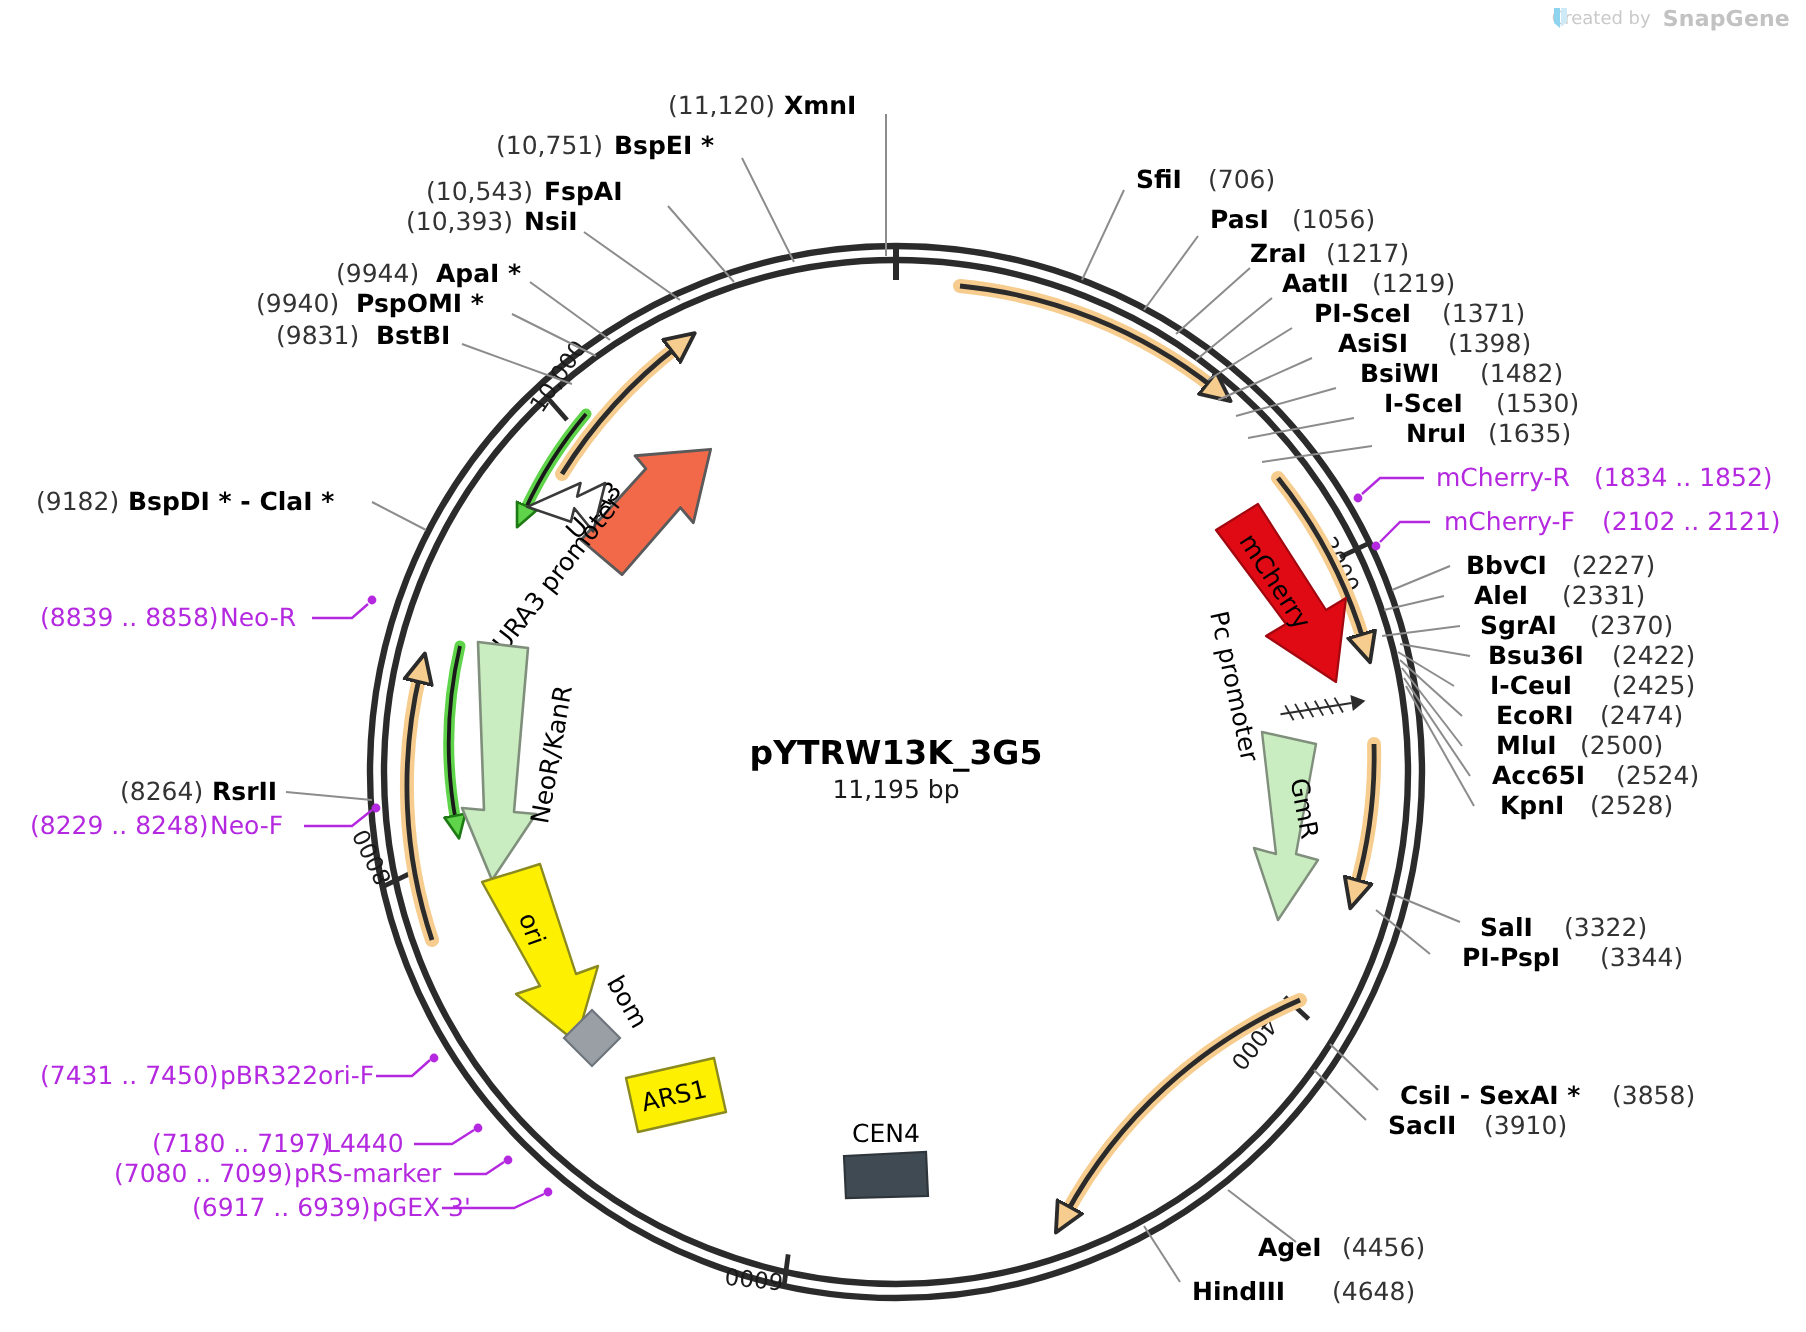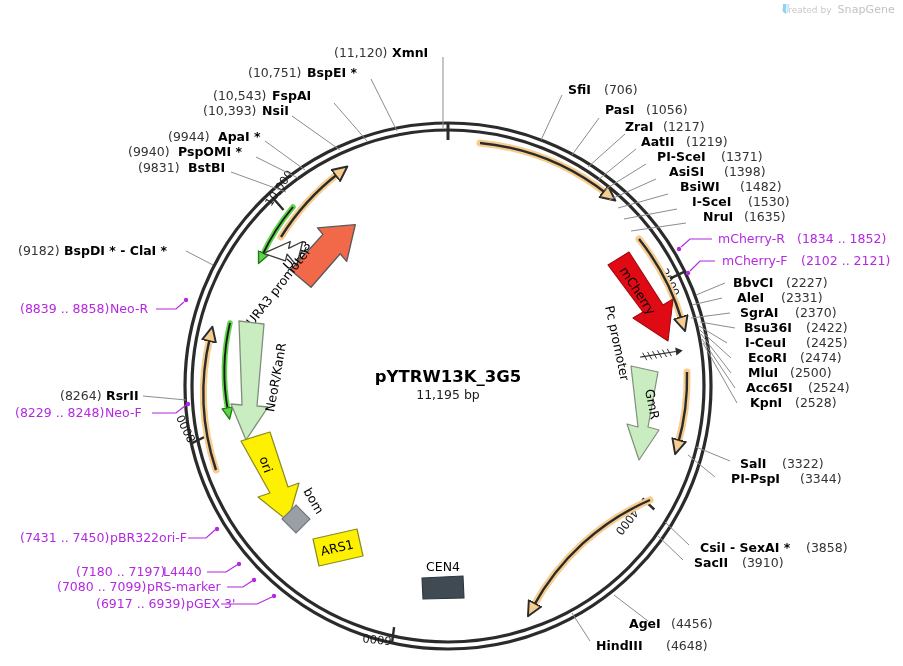--- a/index.html
+++ b/index.html
@@ -17,21 +17,21 @@
   .primer{font-size:12.5px;fill:#b429e0;}
   .primer-pos{font-size:12.5px;fill:#b429e0;}
   .feat-label{font-size:12.5px;fill:#000;}
   .tickno{font-size:11.5px;fill:#1a1a1a;}
   .title{font-weight:bold;font-size:16.5px;fill:#000;}
   .subtitle{font-size:12.5px;fill:#1a1a1a;}
   .leader{stroke:#8c8c8c;stroke-width:1;fill:none;}
   .leader-p{stroke:#b429e0;stroke-width:1.2;fill:none;}
   .wm{position:absolute;right:8px;top:3px;font-size:9px;color:#c9c9c9;
       font-family:"DejaVu Sans","Liberation Sans",sans-serif;display:flex;align-items:center;gap:3px;}
-  .wm b{color:#c2c2c2;font-weight:400;font-size:11px;letter-spacing:.1px;}
+  .wm b{color:#c2c2c2;font-weight:700;font-size:11px;letter-spacing:.1px;}
 </style>
 </head>
 <body>
 
 <div id="stage">
 
 <div class="wm">
   <span>Created by</span>
   <span>
     <svg width="9" height="12" viewBox="0 0 9 12">

